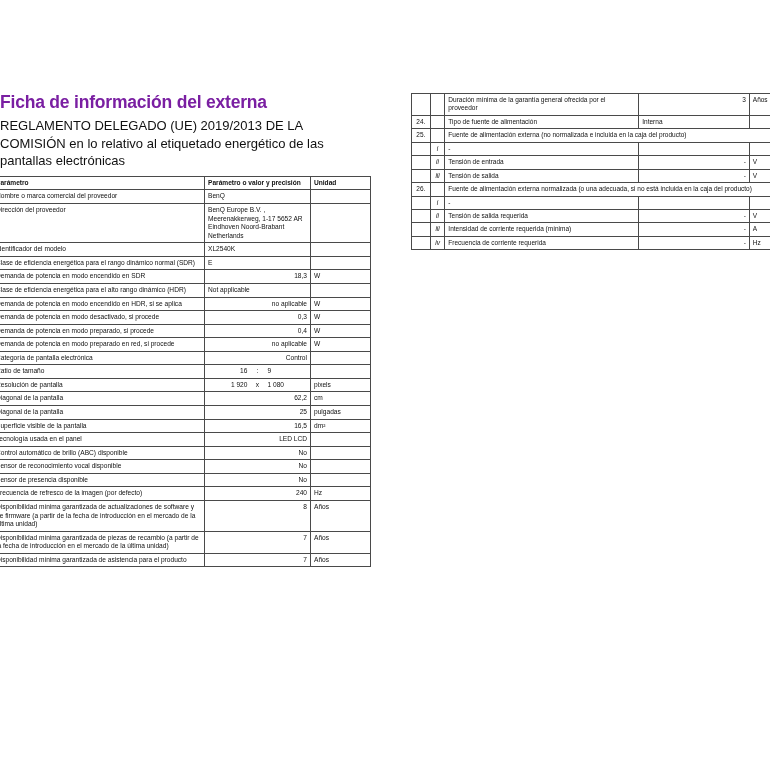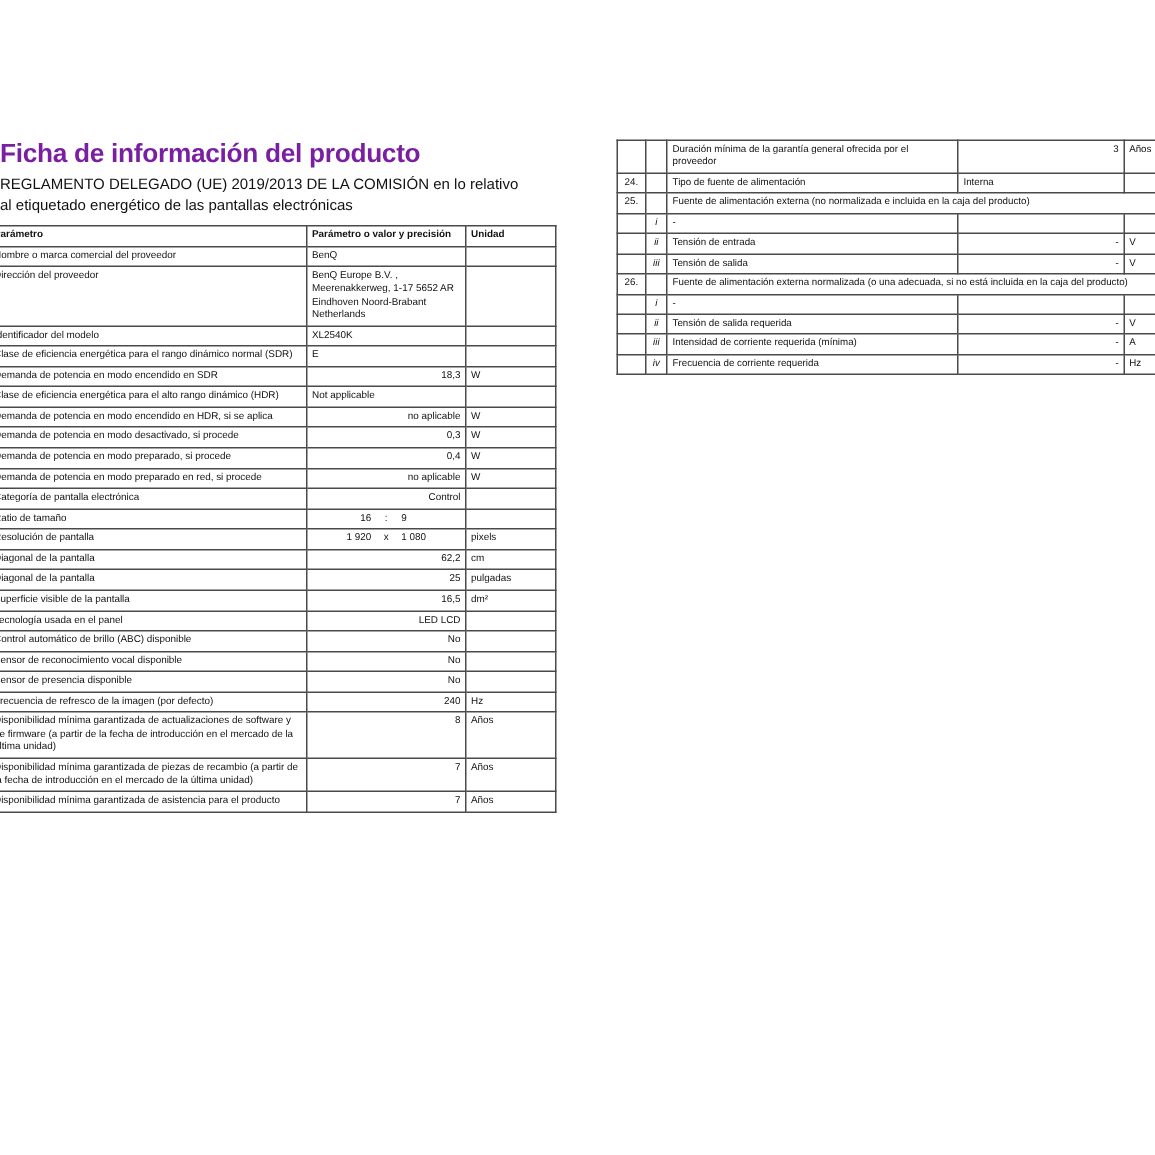--- a/index.html
+++ b/index.html
@@ -21,21 +21,21 @@
   }
   .left-title{
     font-size:17.5px;
     font-weight:bold;
     color:#7a1fa2;
     letter-spacing:-0.2px;
     margin:0 0 5px 8px;
     line-height:1.1;
   }
   .left-sub{
-    font-size:10px;
+    font-size:13px;
     line-height:1.35;
     margin:0 0 6px 8px;
     width:355px;
     color:#111;
   }
 
   table.tbl{
     border-collapse:collapse;
     table-layout:fixed;
     font-size:6.6px;
@@ -76,21 +76,21 @@
   .rc-unit{width:28px;}
   .rc-rom{width:14px;text-align:center;font-style:italic;}
   .right .num{text-align:right;}
 </style>
 </head>
 <body>
 
 <div class="page">
 
   <div class="left">
-    <div class="left-title">Ficha de información del producto</div>
+    <div class="left-title">Ficha de información del externa</div>
     <div class="left-sub">REGLAMENTO DELEGADO (UE) 2019/2013 DE LA COMISIÓN en lo relativo al etiquetado energético de las pantallas electrónicas</div>
 
     <table class="tbl">
       <colgroup>
           <col class="c-param">
           <col class="c-val">
           <col class="c-unit">
         </colgroup>
       <tbody id="left-body">
           <tr class="hdr">

